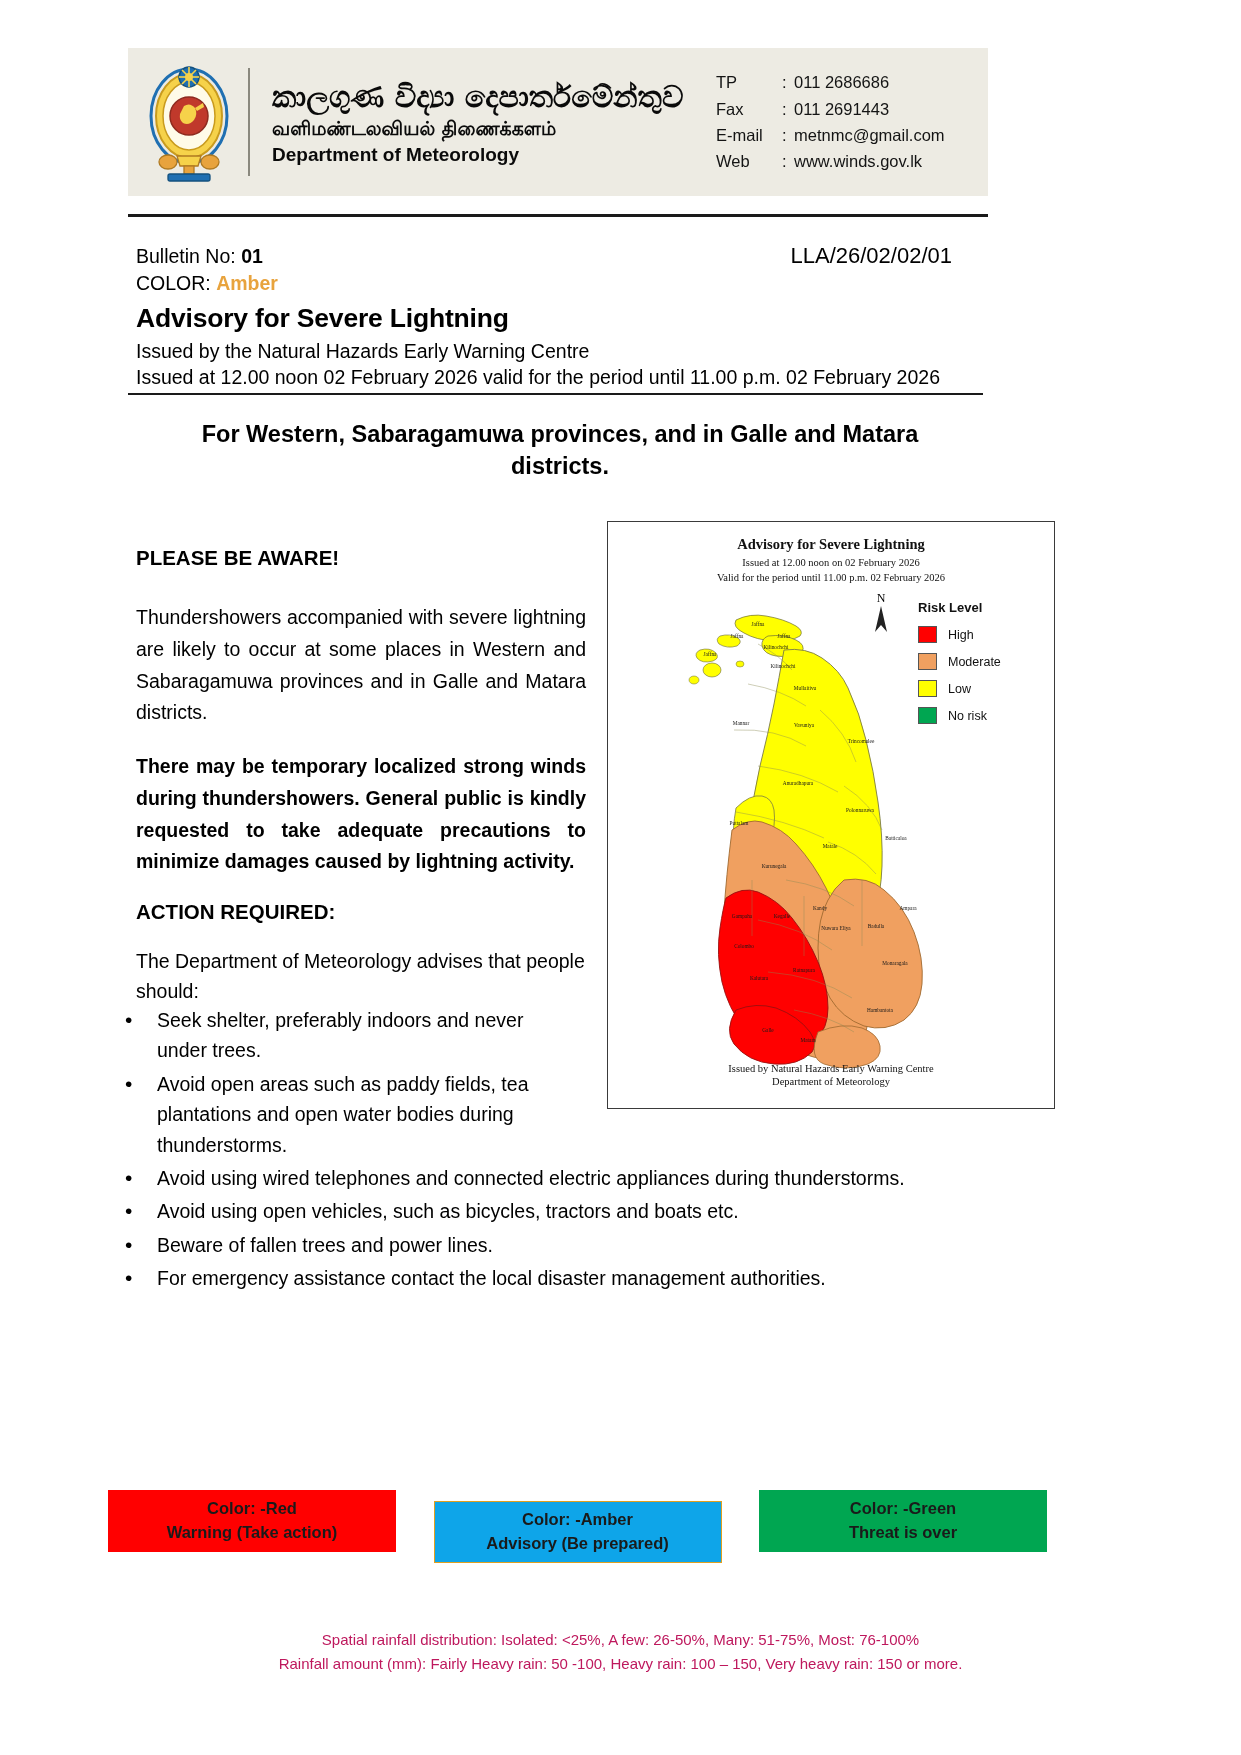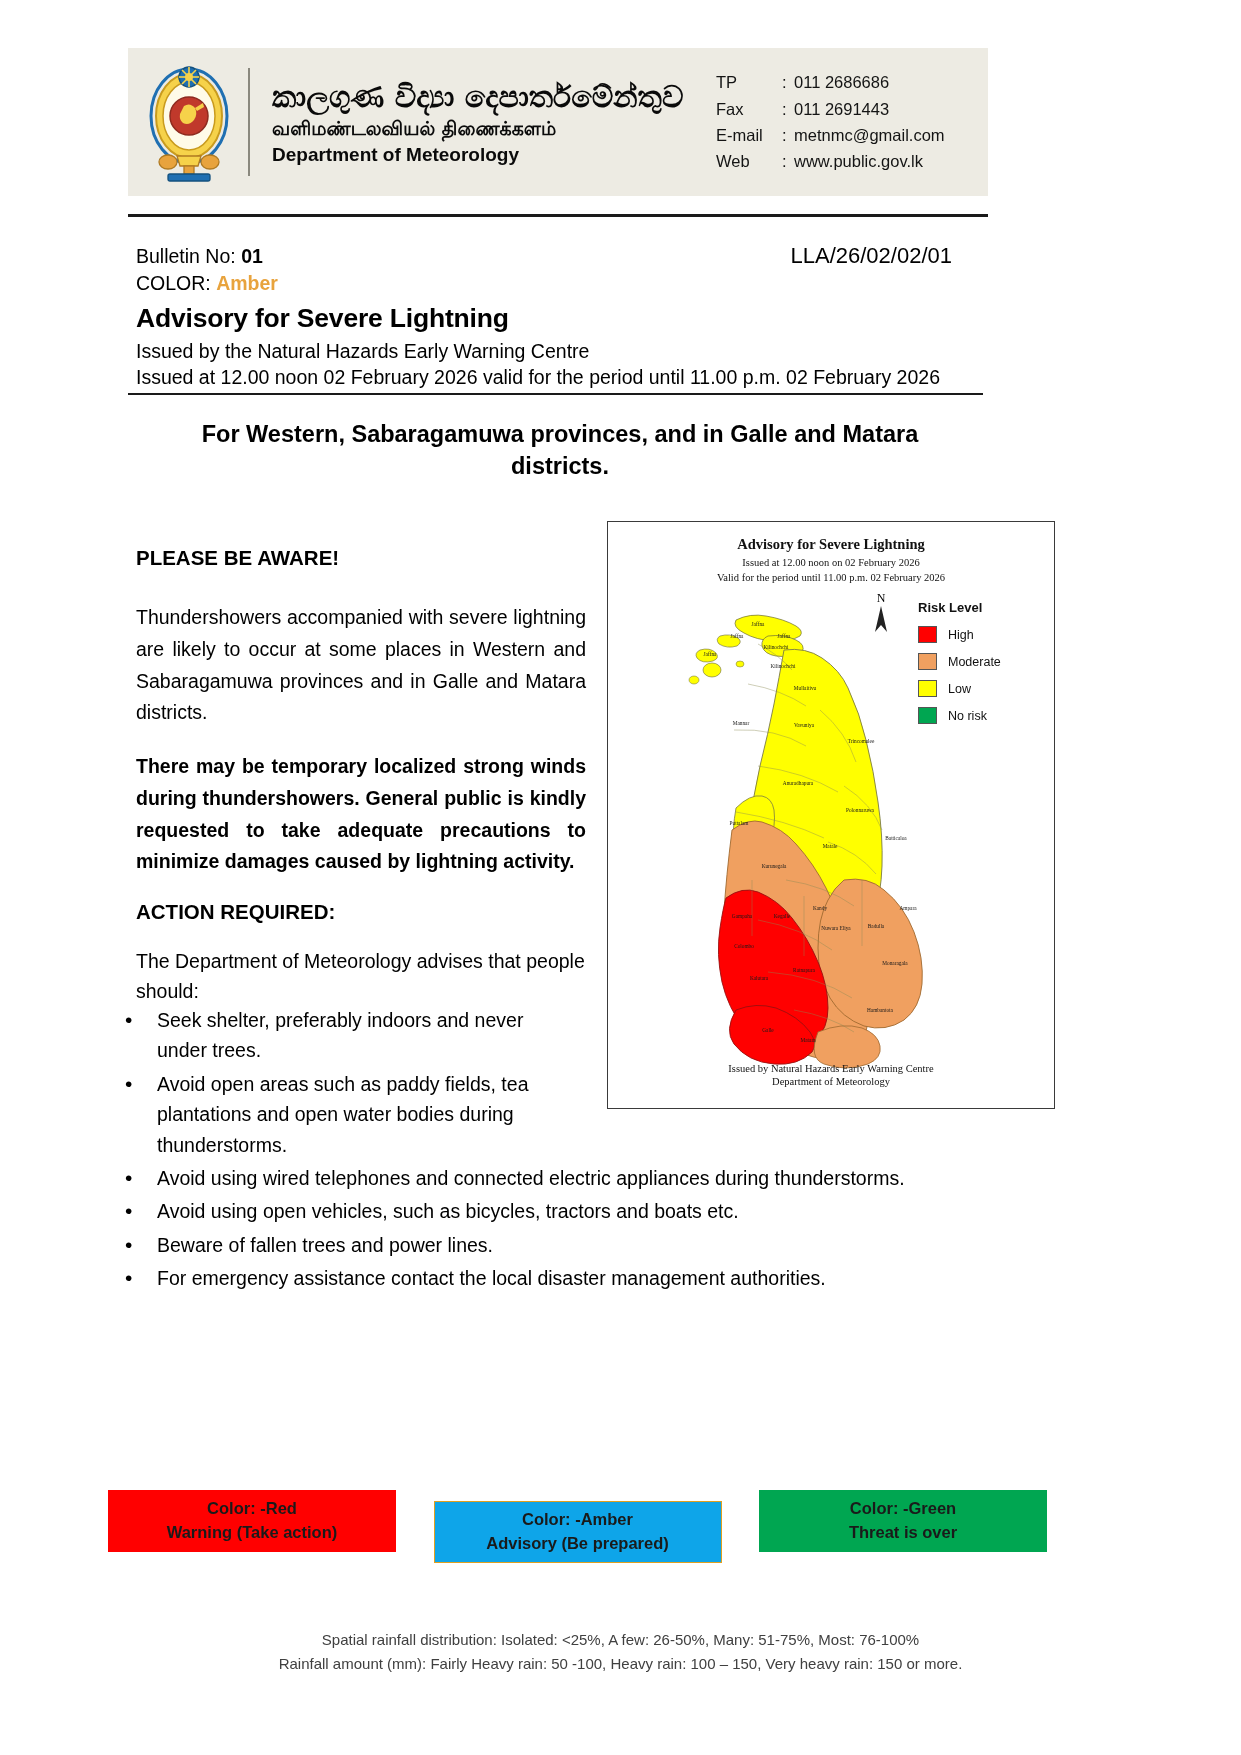--- a/index.html
+++ b/index.html
@@ -347,21 +347,21 @@
 
   
   .footer-notes {
     position: absolute;
     left: 128px;
     top: 1628px;
     width: 985px;
     text-align: center;
     font-size: 15px;
     line-height: 1.62;
-    color: #404040;
+    color: #be185d;
   }
 </style>
 </head>
 <body>
 
 <div class="page">
 
   <div class="letterhead">
     <div class="crest">
       <svg width="86" height="128" viewBox="0 0 86 128">
@@ -404,21 +404,21 @@
         <span class="contact-value">011 2691443</span>
       </div>
       <div class="contact-row">
         <span class="contact-label">E-mail</span>
         <span class="contact-sep">:</span>
         <span class="contact-value">metnmc@gmail.com</span>
       </div>
       <div class="contact-row">
         <span class="contact-label">Web</span>
         <span class="contact-sep">:</span>
-        <span class="contact-value">www.public.gov.lk</span>
+        <span class="contact-value">www.winds.gov.lk</span>
       </div>
     </div>
   </div>
 
   <div class="header-rule"></div>
 
   <div class="bulletin-row">
     <div>
       <span class="bulletin-no-label">Bulletin No:</span>
       <span class="bulletin-no-value">01</span>

